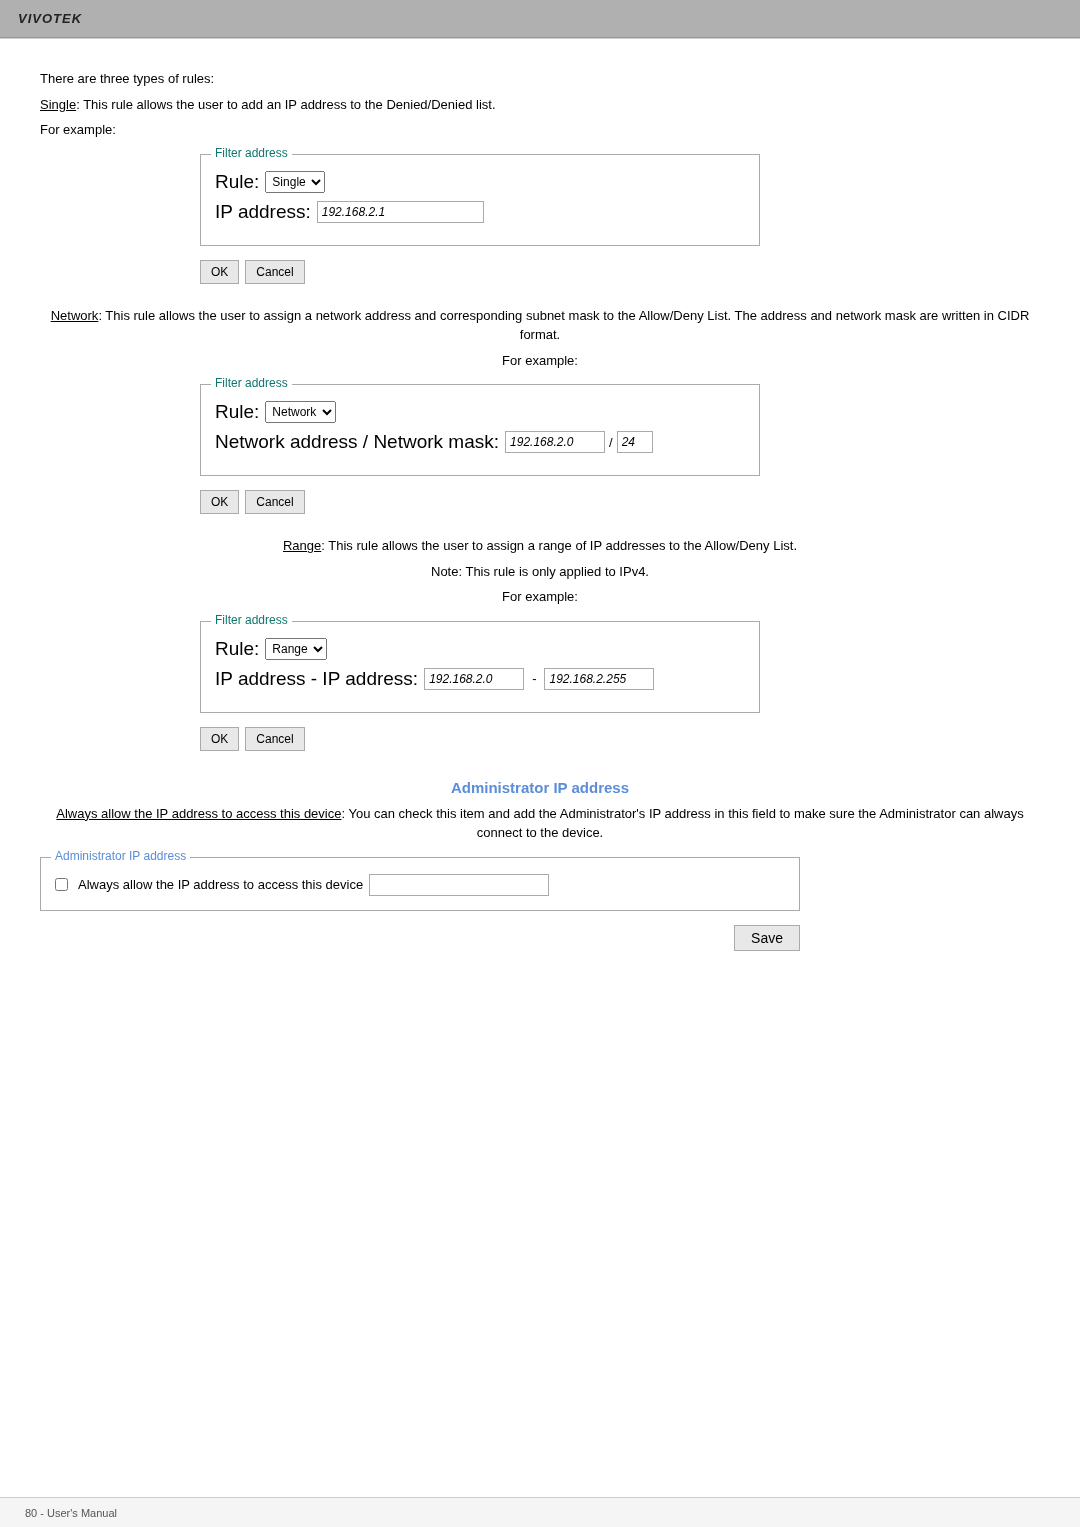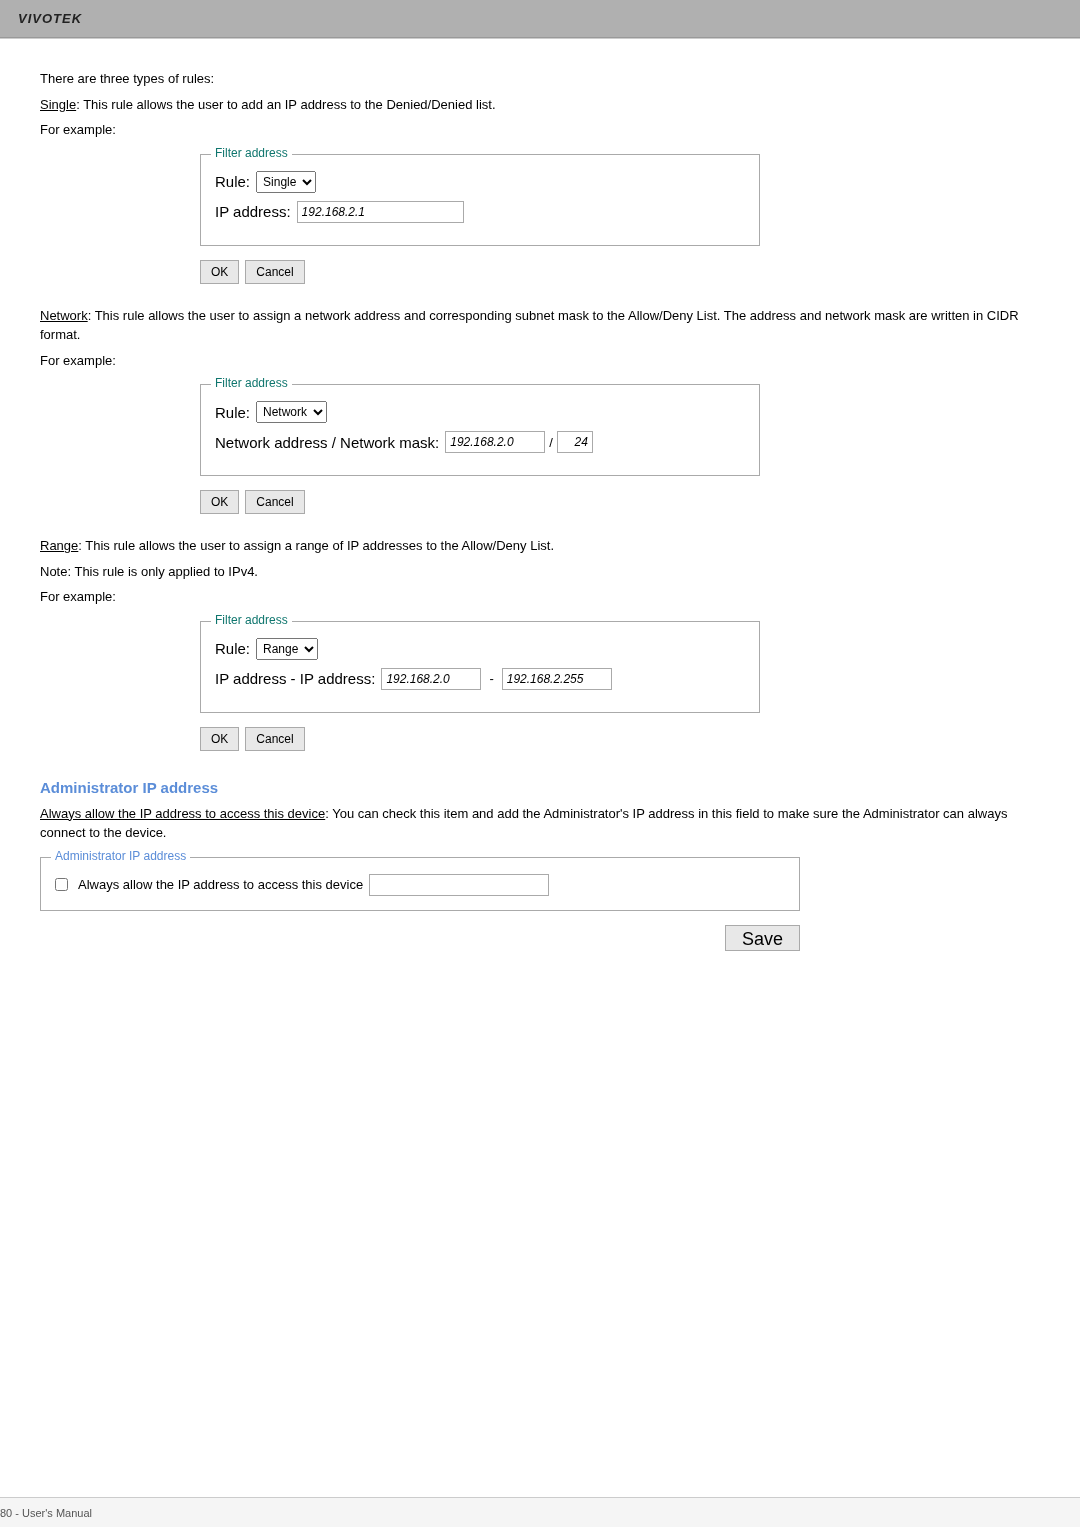--- a/index.html
+++ b/index.html
@@ -31,21 +31,21 @@
       font-size: 13px;
       letter-spacing: 1px;
     }
     
     .footer-bar {
       background: #f5f5f5;
       border-top: 1px solid #ccc;
       height: 30px;
       display: flex;
       align-items: center;
-      padding: 0 0;
+      padding: 0 25px;
       position: absolute;
       bottom: 0;
       width: 100%;
     }
     .footer-bar .page-num {
       font-size: 11px;
       color: #555;
     }
     
     .content {
@@ -78,21 +78,21 @@
       font-weight: normal;
       text-align: center;
     }
     .filter-row {
       display: flex;
       align-items: center;
       margin-bottom: 8px;
       margin-top: 6px;
     }
     .filter-row label {
-      font-size: 15px;
+      font-size: 19px;
       margin-right: 6px;
     }
     .filter-row select {
       font-size: 12px;
       padding: 1px 2px;
       height: 22px;
     }
     .filter-row input[type="text"] {
       font-size: 12px;
       padding: 1px 4px;
@@ -110,20 +110,21 @@
     .btn-small {
       font-size: 12px;
       padding: 2px 10px;
       background: #e8e8e8;
       border: 1px solid #aaa;
       cursor: pointer;
       height: 24px;
     }
     .section-gap {
       margin-top: 22px;
+      text-align: center;
     }
     .note-text {
       color: #5b8dd8;
       font-size: 13px;
       text-align: center;
       margin: 6px 0 10px 160px;
       width: 560px;
     }
     
     .range-inputs {
@@ -172,21 +173,21 @@
       border: 1px solid #aaa;
       width: 180px;
     }
     .save-row {
       display: flex;
       justify-content: flex-end;
       width: 760px;
       margin-top: 10px;
     }
     .btn-save {
-      font-size: 18px;
+      font-size: 14px;
       padding: 3px 16px;
       background: #e8e8e8;
       border: 1px solid #aaa;
       cursor: pointer;
       height: 26px;
     }
     
     .header-divider {
       border: none;
       border-bottom: 1px solid #ccc;
@@ -241,21 +242,21 @@
       <div class="filter-row">
         <label>Rule:</label>
         <select>
           <option>Network</option>
         </select>
       </div>
       <div class="filter-row">
         <label>Network address / Network mask:</label>
         <input type="text" value="192.168.2.0" style="width: 100px;">
         <span style="margin: 0 4px;">/</span>
-        <input type="text" value="24" style="width: 36px; text-align: right;">
+        <input type="text" value="24" style="width: 36px;">
       </div>
     </div>
     <div class="btn-row">
       <button class="btn-small">OK</button>
       <button class="btn-small">Cancel</button>
     </div>
 
     <div class="section-gap">
       <p>
         <span class="underline">Range</span><span>: This rule allows the user to assign a range of IP addresses to the Allow/Deny List.</span>

